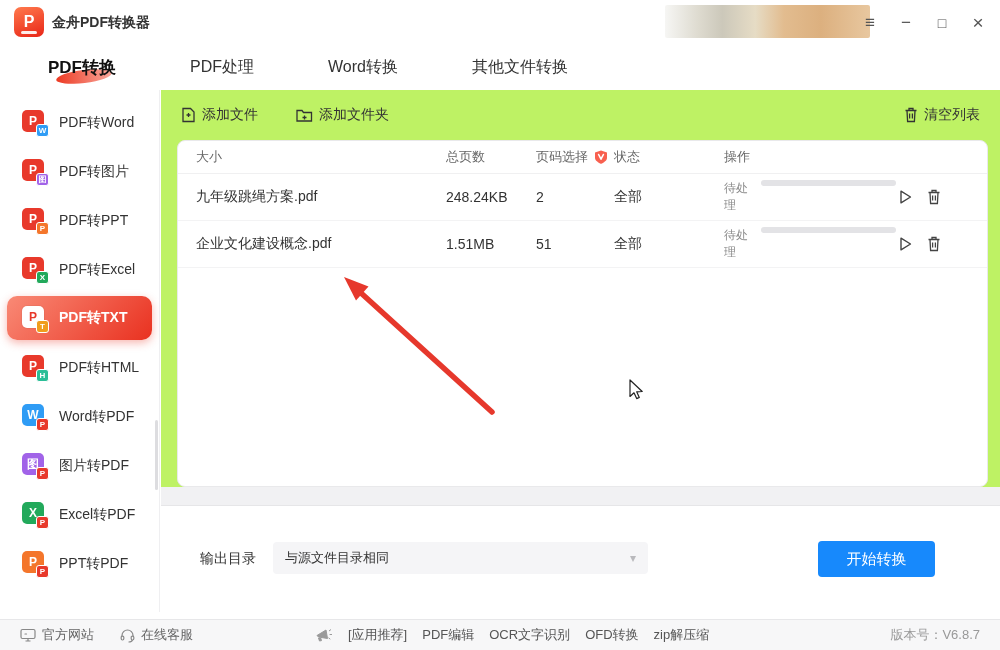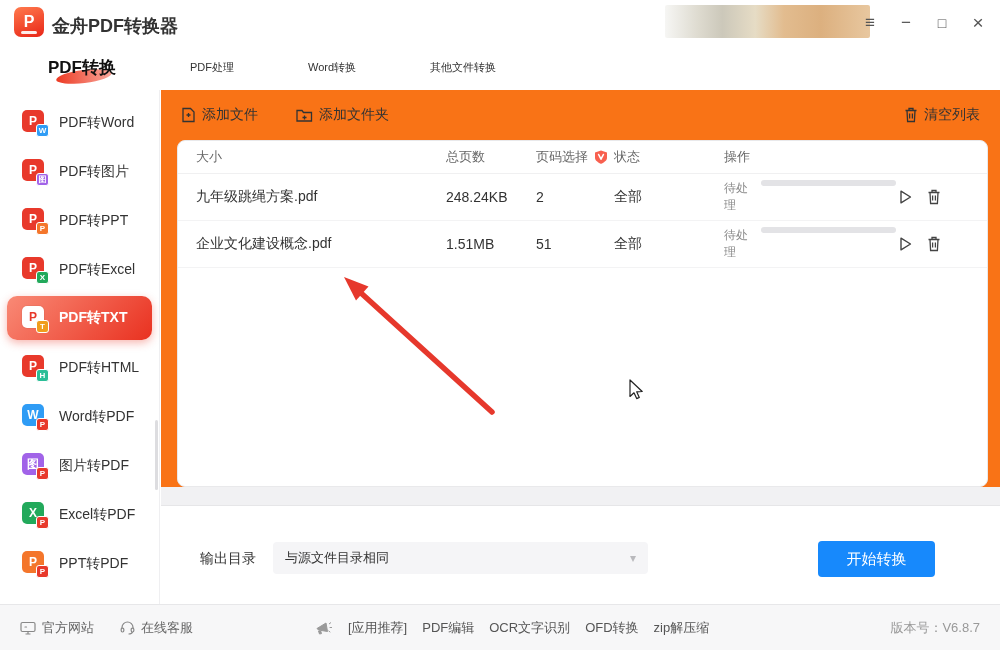--- a/index.html
+++ b/index.html
@@ -9,29 +9,29 @@
     font-family:"Liberation Sans","DejaVu Sans",sans-serif;
     color:#333; font-size:14px;
   }
   
   .titlebar { position:absolute; top:0; left:0; right:0; height:45px; background:#fff; }
   .logo { position:absolute; left:14px; top:7px; width:30px; height:30px; border-radius:7px;
     background:linear-gradient(160deg,#ff7a4d,#e82517); color:#fff; font-weight:bold; font-size:16px;
     display:flex; align-items:center; justify-content:center; }
   .logo::after { content:""; position:absolute; bottom:3px; left:7px; width:16px; height:3px;
     background:rgba(255,255,255,.9); border-radius:2px; }
-  .app-title { position:absolute; left:52px; top:14px; font-size:18px; font-weight:bold; color:#333; }
+  .app-title { position:absolute; left:52px; top:14px; font-size:14px; font-weight:bold; color:#333; }
   .banner { position:absolute; left:665px; top:5px; width:205px; height:33px; border-radius:2px;
     background:linear-gradient(90deg,#f6f6f4 0%,#dedbd0 16%,#ccc8ba 28%,#e6dcc5 44%,#e2bc8f 58%,#dcb07f 76%,#e8c79f 100%); }
   .win-controls { position:absolute; right:12px; top:0; height:45px; display:flex; align-items:center; gap:16px; }
   .win-btn { width:20px; text-align:center; font-size:17px; color:#555; cursor:pointer; line-height:1; }
   
   .navbar { position:absolute; top:45px; left:0; right:0; height:45px; background:#fff;
     display:flex; align-items:center; padding-left:48px; gap:74px; }
-  .nav-tab { position:relative; font-size:11px; color:#333; cursor:pointer; }
+  .nav-tab { position:relative; font-size:16px; color:#333; cursor:pointer; }
   .nav-tab .tab-text { position:relative; z-index:2; }
   .nav-tab.active { font-size:17px; font-weight:bold; color:#111; }
   .nav-tab.active .swoosh { position:absolute; left:8px; top:14px; width:56px; height:13px;
     background:linear-gradient(90deg,#ec3a23,#f9a89c); border-radius:50%; transform:rotate(-7deg); z-index:1; }
   
   .sidebar { position:absolute; top:90px; left:0; width:160px; bottom:38px; background:#fff;
     border-right:1px solid #efeff1; padding-top:8px; }
   .side-item { height:49px; display:flex; align-items:center; gap:10px; padding-left:22px;
     font-size:14px; color:#333; cursor:pointer; }
   .side-item.active { height:44px; margin:2px 7px 3px 7px; padding-left:15px; border-radius:10px;
@@ -39,21 +39,21 @@
     box-shadow:0 3px 8px rgba(233,49,32,.35); }
   .fic { position:relative; width:27px; height:25px; flex:0 0 auto; }
   .fic-main { position:absolute; left:0; top:0; width:22px; height:22px; border-radius:5px;
     display:flex; align-items:center; justify-content:center; font-size:12px; font-weight:bold; color:#fff; }
   .side-item.active .fic-main { box-shadow:0 0 0 1px rgba(0,0,0,.04); }
   .fic-badge { position:absolute; right:0; bottom:-2px; width:13px; height:13px; border-radius:3px;
     display:flex; align-items:center; justify-content:center; font-size:8px; font-weight:bold; color:#fff;
     border:1.5px solid #fff; }
   .scroll-thumb { position:absolute; right:1px; top:330px; width:3px; height:70px; background:#dddde0; border-radius:2px; }
   
-  .main { position:absolute; left:161px; top:90px; right:0; bottom:38px; background:#f97316; }
+  .main { position:absolute; left:161px; top:90px; right:0; bottom:38px; background:#bef264; }
   .toolbar { position:absolute; top:6px; left:20px; right:20px; height:38px; display:flex; align-items:center; gap:38px; }
   .tool-btn { display:flex; align-items:center; gap:6px; font-size:14px; color:#333; cursor:pointer; }
   .tool-btn svg { display:block; }
   .clear-btn { margin-left:auto; }
   .table-card { position:absolute; left:16px; top:50px; width:811px; height:347px;
     border:1px solid #e9e9eb; border-radius:8px; background:#fff; overflow:hidden; }
   .thead, .trow { display:grid; grid-template-columns:250px 90px 78px 110px 172px 1fr;
     align-items:center; padding-left:18px; }
   .thead { height:33px; color:#666; font-size:13px; border-bottom:1px solid #f0f0f1; }
   .th { display:flex; align-items:center; gap:5px; }
@@ -68,21 +68,21 @@
   .gray-band { position:absolute; left:0; right:0; top:397px; height:18px; background:#f1f1f3; }
   .bottom-panel { position:absolute; left:0; right:0; top:415px; bottom:0; background:#fff; border-top:1px solid #e6e6e8; }
   .out-label { position:absolute; left:39px; top:44px; font-size:14px; color:#333; }
   .out-select { position:absolute; left:112px; top:36px; width:375px; height:32px; background:#f5f5f7;
     border-radius:4px; display:flex; align-items:center; padding:0 12px; font-size:13px; color:#333; cursor:pointer; }
   .out-caret { margin-left:auto; color:#b9b9bd; font-size:12px; }
   .start-btn { position:absolute; right:65px; top:35px; width:117px; height:36px; border:none;
     background:var(--primary-blue); color:#fff; font-size:15px; border-radius:4px; cursor:pointer;
     display:flex; align-items:center; justify-content:center; font-family:Liberation Sans, sans-serif; }
   
-  .footer { position:absolute; left:0; right:0; bottom:0; height:46px; background:#f7f7f8;
+  .footer { position:absolute; left:0; right:0; bottom:0; height:31px; background:#f7f7f8;
     border-top:1px solid #e7e7e9; display:flex; align-items:center; padding:0 20px; font-size:13px; color:#666; }
   .f-link { display:flex; align-items:center; gap:6px; cursor:pointer; margin-right:26px; }
   .promo { position:absolute; left:315px; display:flex; align-items:center; gap:15px; }
   .promo-link { cursor:pointer; color:#555; }
   .version { position:absolute; right:20px; color:#999; }
   
   .overlay { position:absolute; inset:0; width:1000px; height:650px; pointer-events:none; z-index:50; }
 </style>
 </head>
 <body>

